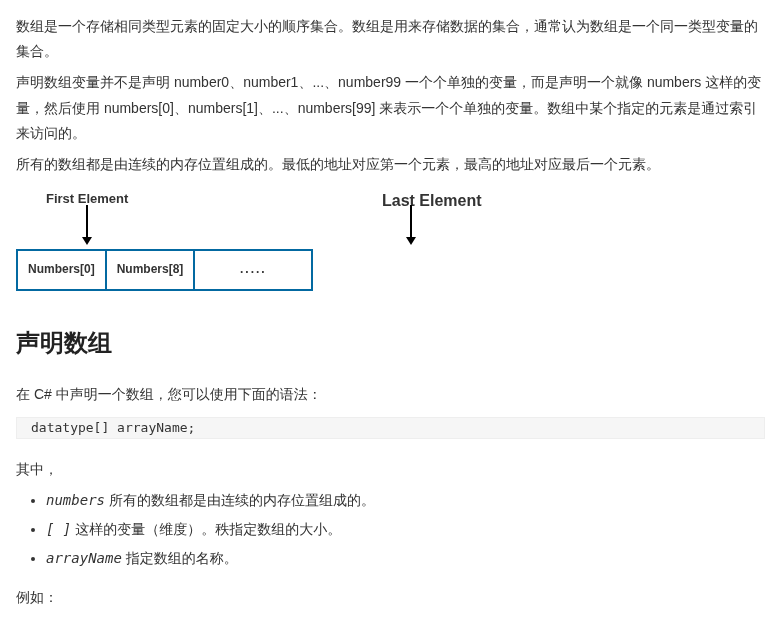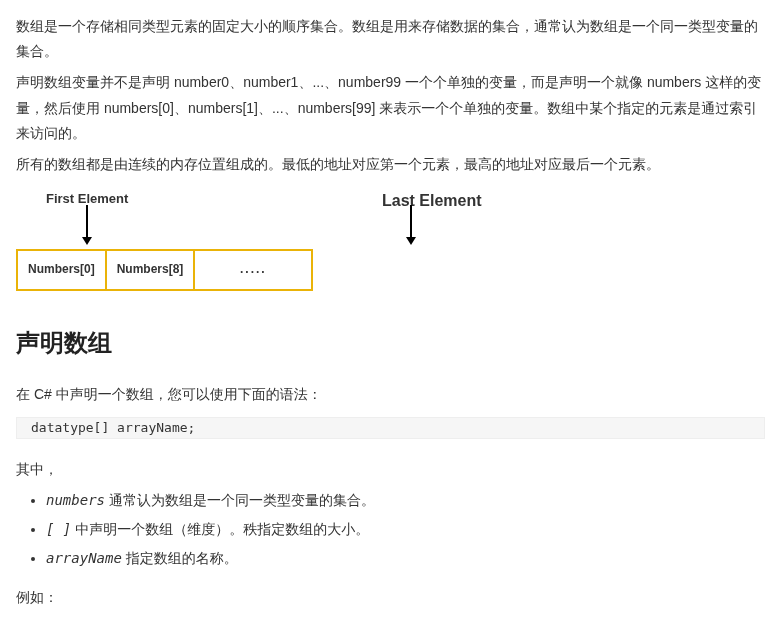--- a/index.html
+++ b/index.html
@@ -37,21 +37,21 @@
     .arrow::after {
       content: ""; position: absolute; bottom: -2px; left: -4px;
       border-left: 5px solid transparent;
       border-right: 5px solid transparent;
       border-top: 8px solid #000;
     }
     .arrow-first { left: 70px; }
     .arrow-last { left: 394px; }
     .cells { display: flex; }
     .cell {
-      border: 2px solid #eab308;
+      border: 2px solid #0369a1;
       padding: 8px 10px;
       font-weight: bold;
       font-size: 12px;
       min-width: 86px;
       text-align: center;
       margin-right: -2px;
     }
     .cell:last-child { letter-spacing: 2px; min-width: 120px; }
     
     h2 {
@@ -101,18 +101,18 @@
 
 <h2>声明数组</h2>
 
 <p>在 C# 中声明一个数组，您可以使用下面的语法：</p>
 
 <pre><span>datatype[] arrayName;</span></pre>
 
 <p>其中，</p>
 
 <ul>
-  <li><em class="code">numbers</em><span> 通常认为数组是一个同一类型变量的集合。</span></li>
-  <li><em class="code">[ ]</em><span> 中声明一个数组（维度）。秩指定数组的大小。</span></li>
+  <li><em class="code">numbers</em><span> 所有的数组都是由连续的内存位置组成的。</span></li>
+  <li><em class="code">[ ]</em><span> 这样的变量（维度）。秩指定数组的大小。</span></li>
   <li><em class="code">arrayName</em><span> 指定数组的名称。</span></li>
 </ul>
 
 <p>例如：</p>
 
 </body></html>

